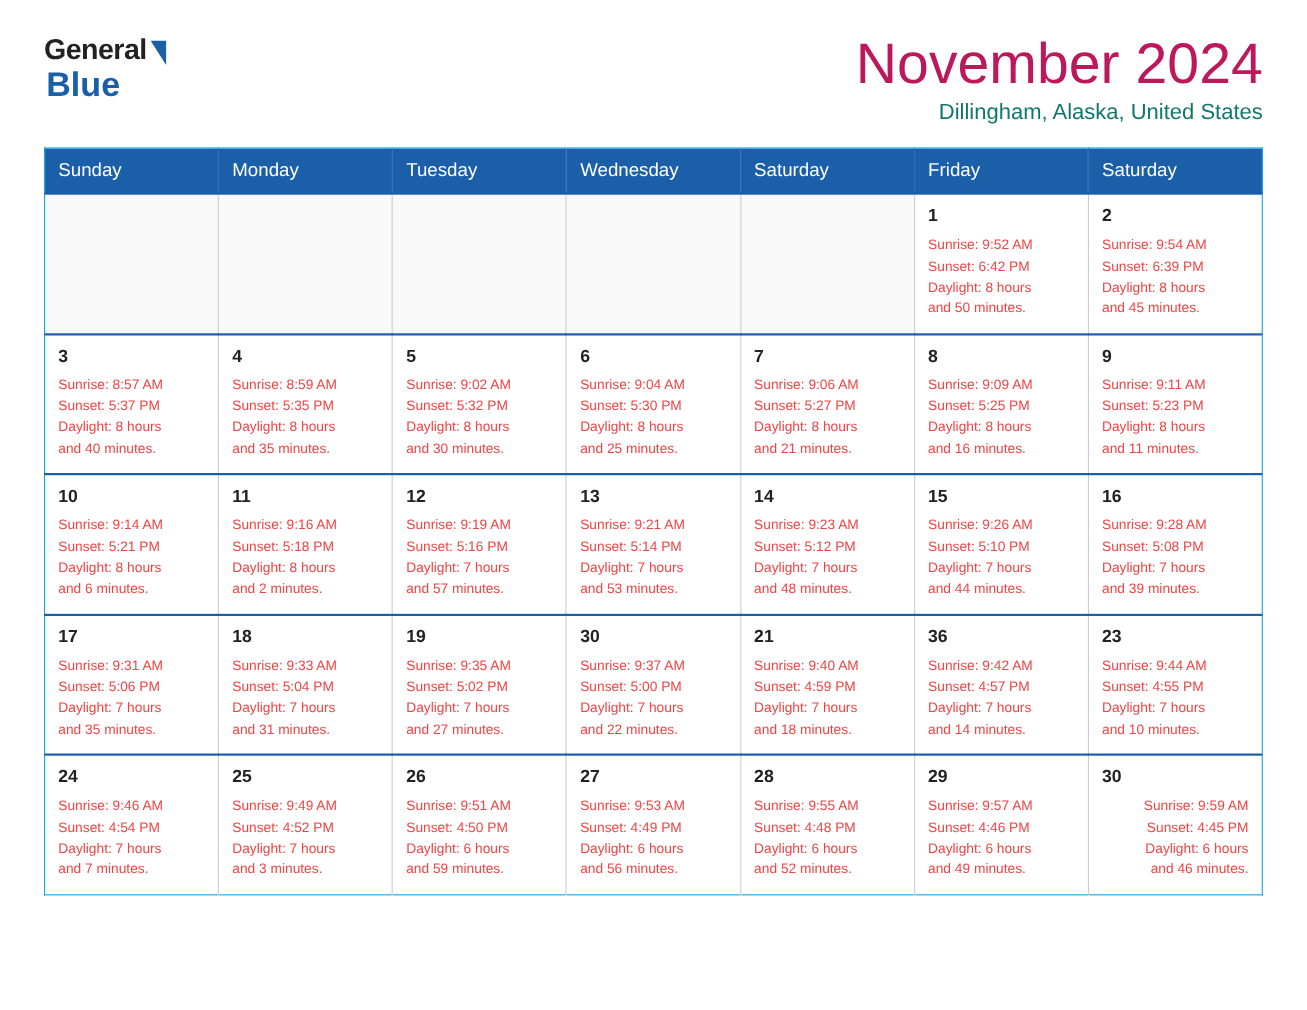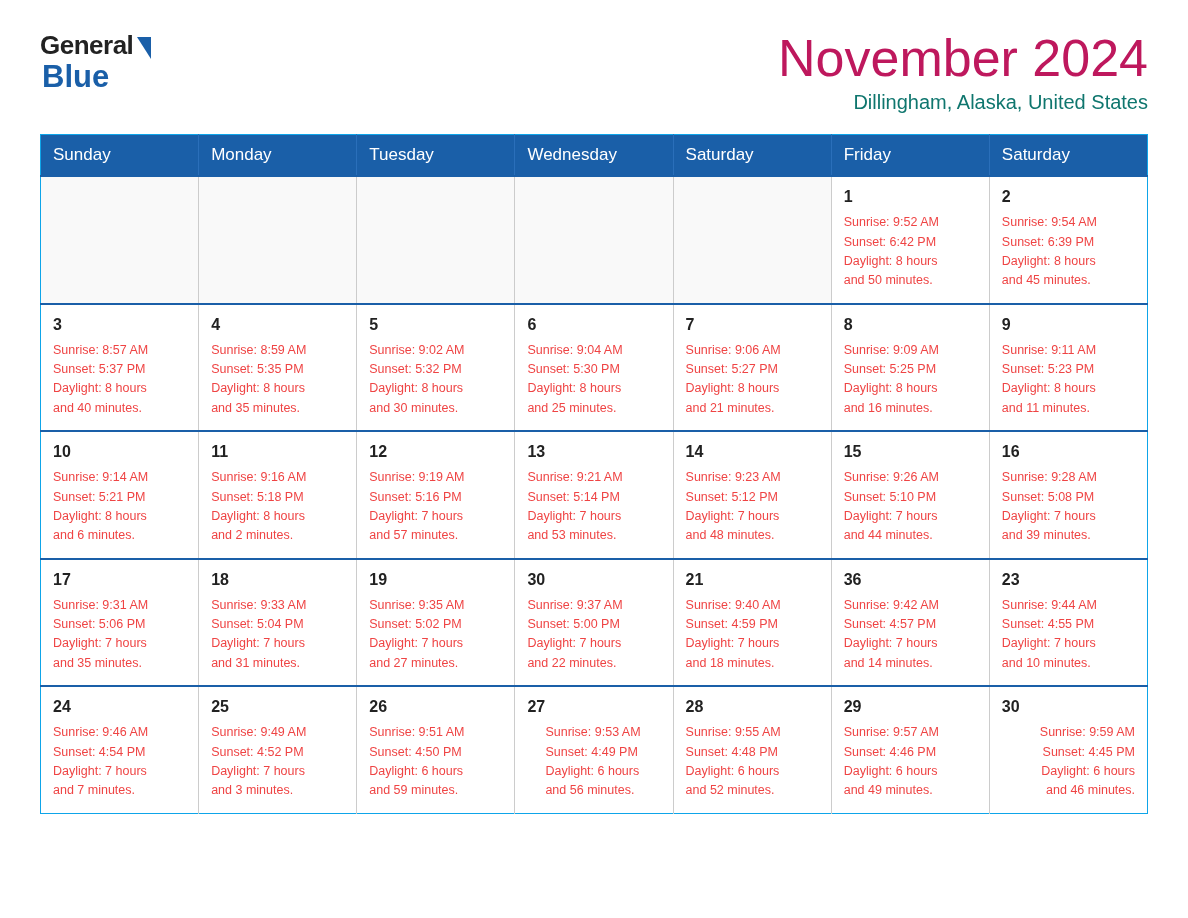--- a/index.html
+++ b/index.html
@@ -331,21 +331,21 @@
         </td>
         <td>
           <span class="day-number">26</span>
           <div class="day-info" style="white-space: pre-line;">Sunrise: 9:51 AM
 Sunset: 4:50 PM
 Daylight: 6 hours
 and 59 minutes.</div>
         </td>
         <td>
           <span class="day-number">27</span>
-          <div class="day-info" style="white-space: pre-line; margin-left: 18px;">Sunrise: 9:53 AM
+          <div class="day-info" style="white-space: pre-line;">Sunrise: 9:53 AM
 Sunset: 4:49 PM
 Daylight: 6 hours
 and 56 minutes.</div>
         </td>
         <td>
           <span class="day-number">28</span>
           <div class="day-info" style="white-space: pre-line;">Sunrise: 9:55 AM
 Sunset: 4:48 PM
 Daylight: 6 hours
 and 52 minutes.</div>

